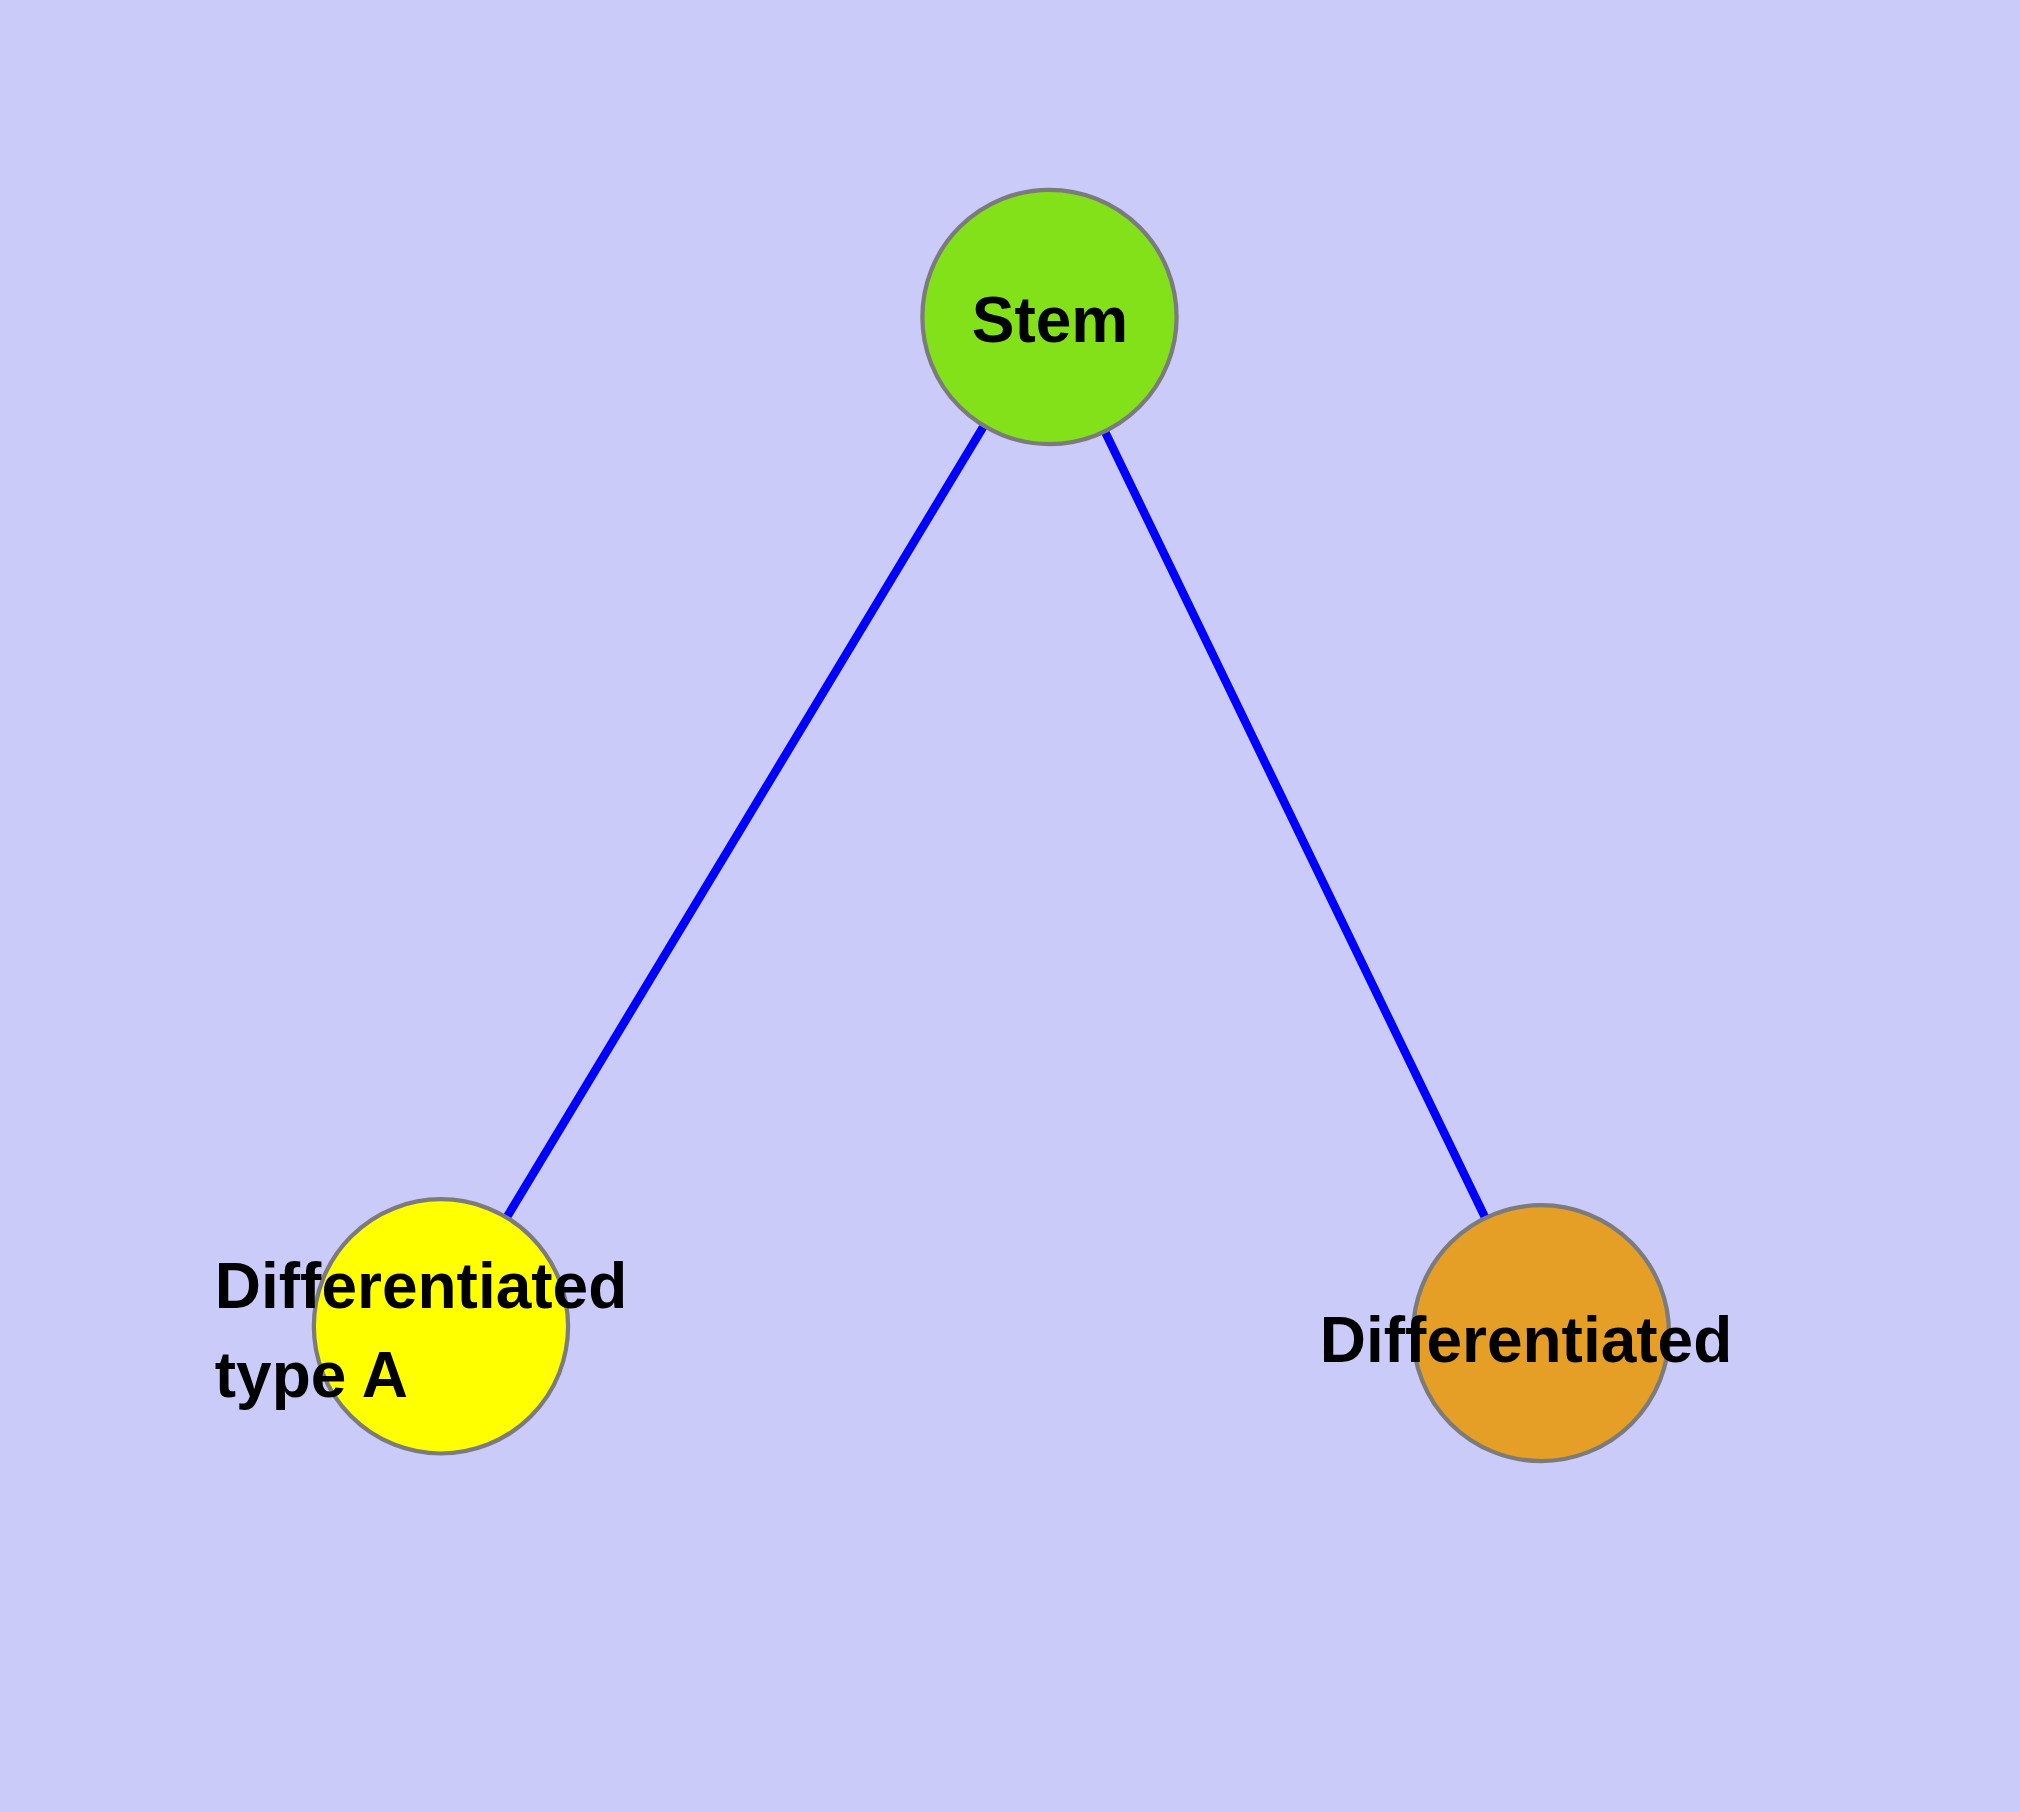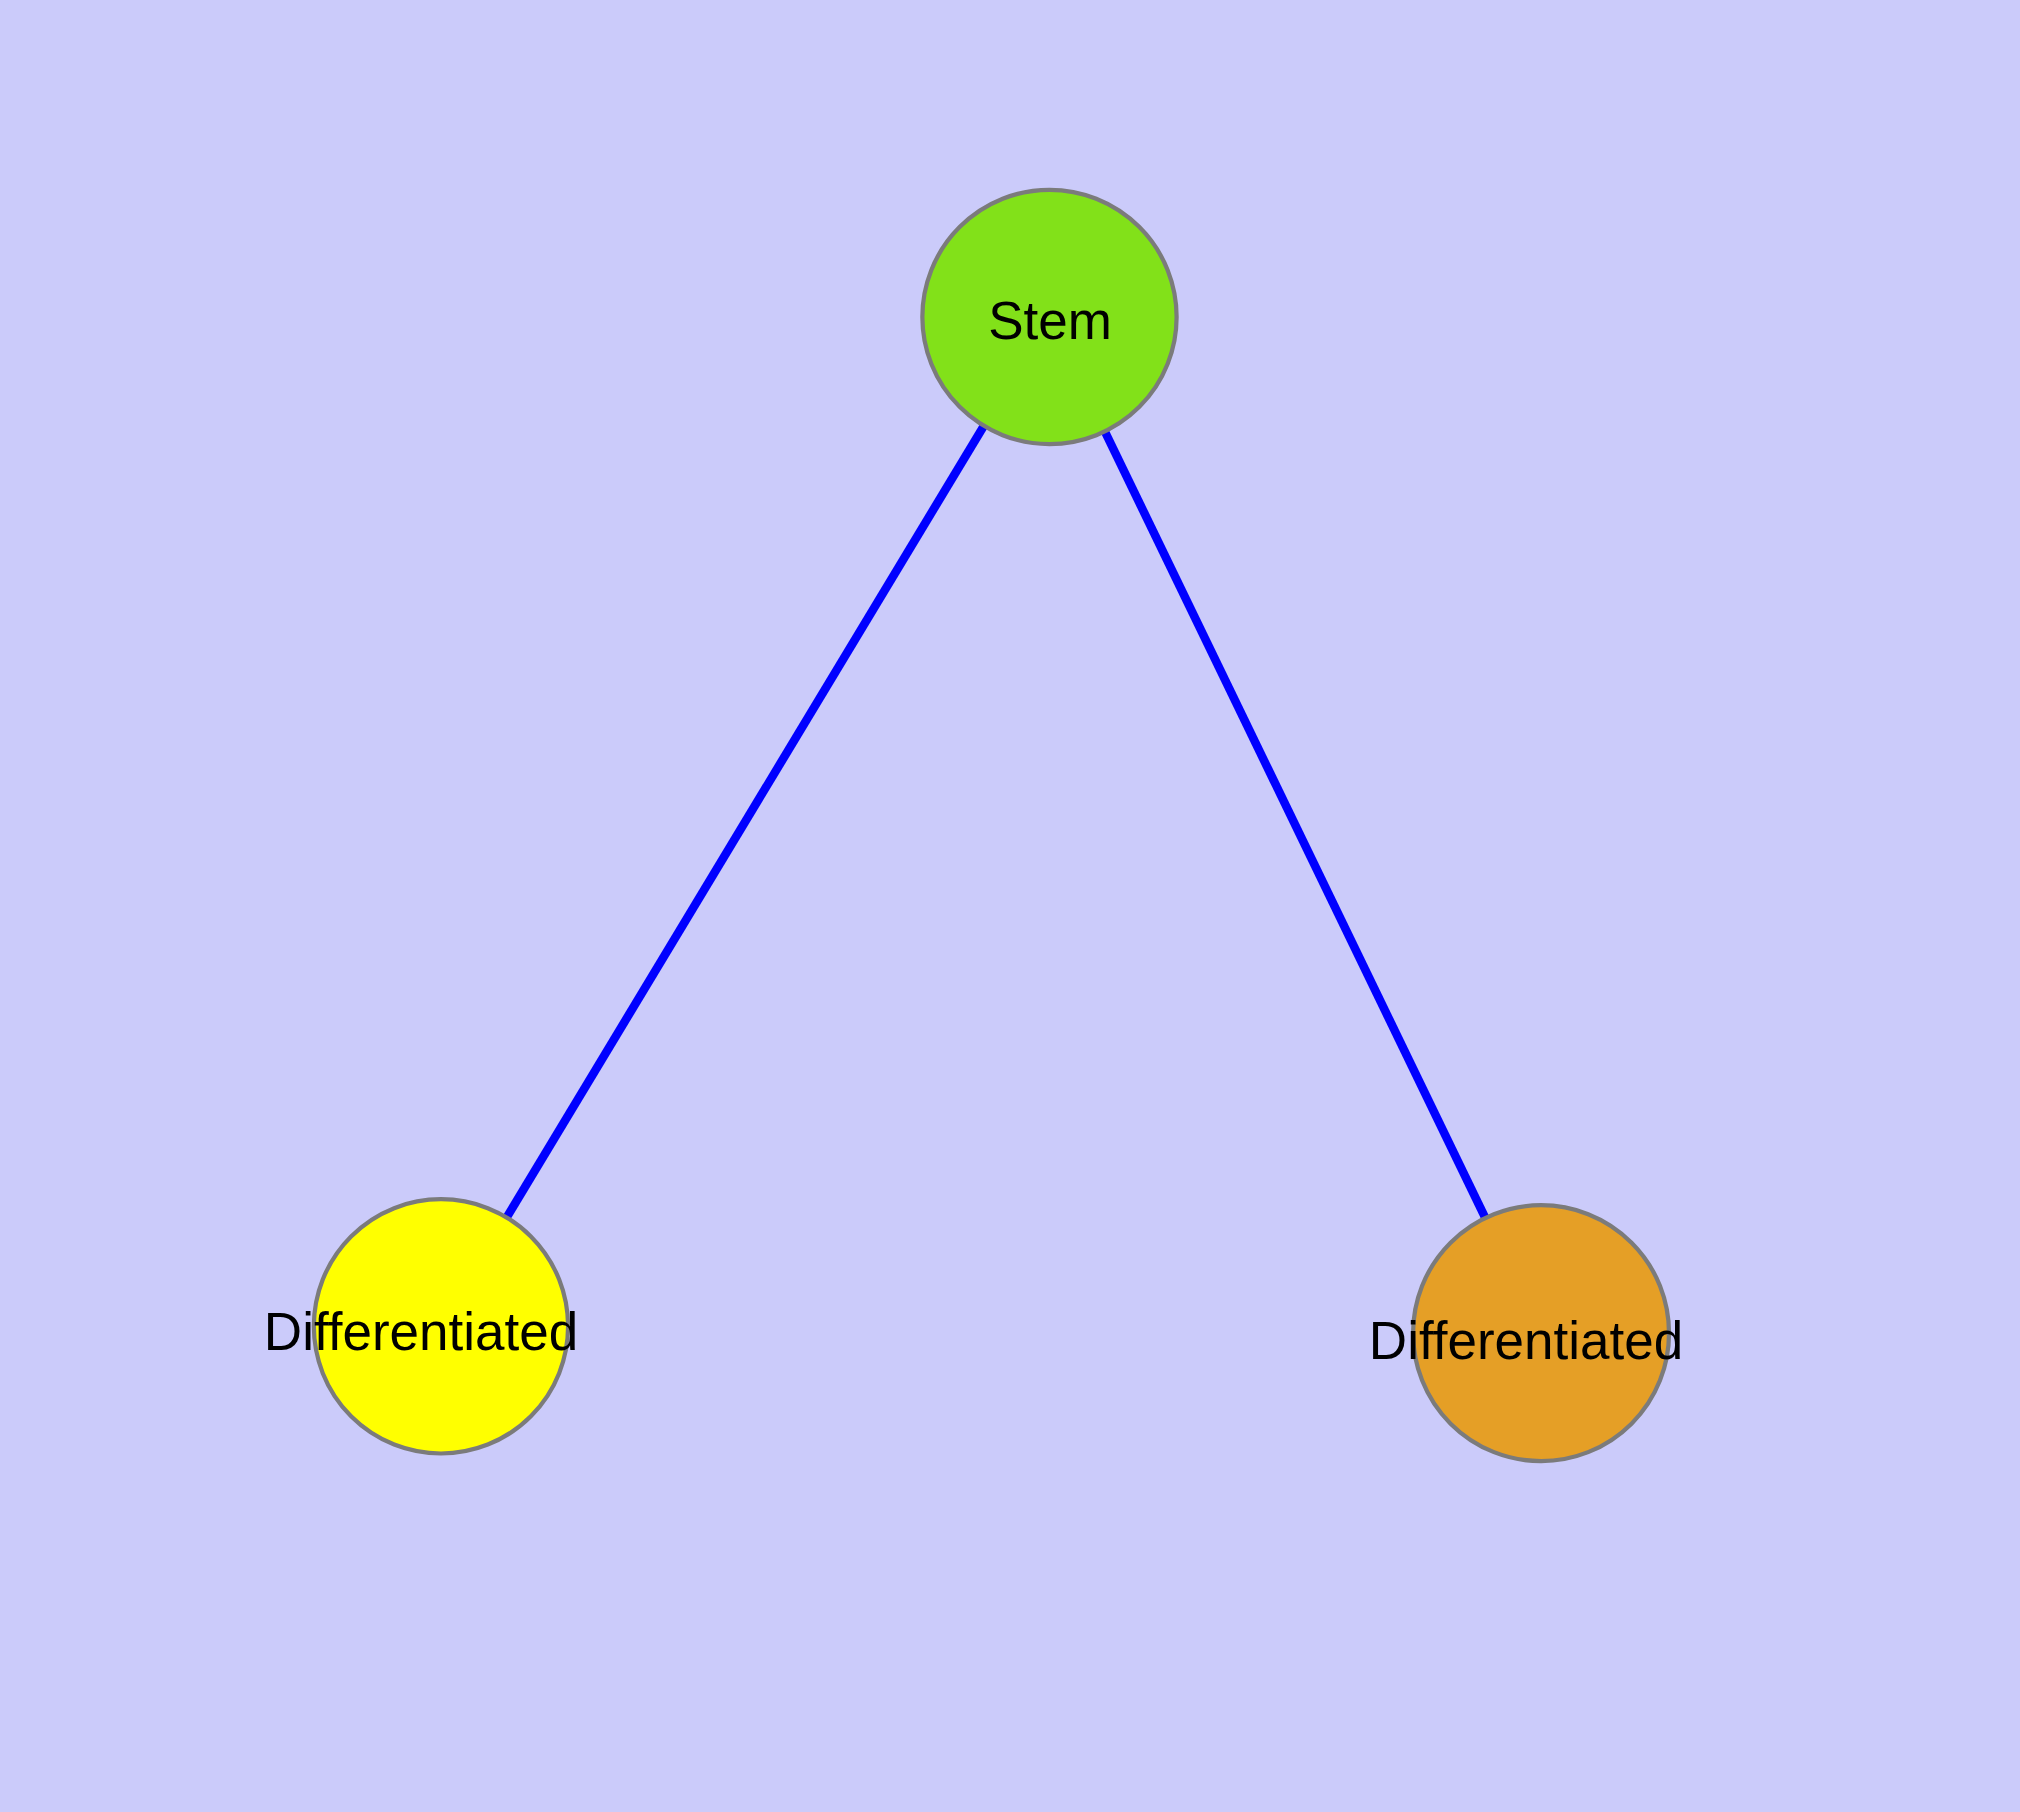--- a/index.html
+++ b/index.html
@@ -10,22 +10,22 @@
     overflow: hidden;
     background: var(--bg, #CBCBFA);
   }
   .graph-svg { position: absolute; left: 0; top: 0; }
   .edge { stroke-width: 10; fill: none; }
   .node { stroke-width: 5; }
   .label {
     position: absolute;
     transform: translate(-50%, -50%);
     font-family: "Liberation Sans", sans-serif;
-    font-weight: normal;
-    font-size: 53px;
+    font-weight: bold;
+    font-size: 64px;
     line-height: 89px;
     color: var(--label-color, #000000);
     text-align: left;
     white-space: nowrap;
   }
   .label .line { display: block; }
 </style>
 </head>
 <body>
 
@@ -40,20 +40,21 @@
     <circle class="node" cx="520" cy="1565" r="150" fill="#FFFF00" stroke="#7B7B7B"></circle>
     <circle class="node" cx="1818" cy="1573" r="151" fill="#E59F26" stroke="#7B7B7B"></circle>
   </svg>
 
   <div class="label" style="left:1050px; top:320px">
     <span class="line">Stem</span>
   </div>
 
   <div class="label" style="left:421px; top:1331px">
     <span class="line">Differentiated</span>
+    <span class="line">type A</span>
   </div>
 
   <div class="label" style="left:1526px; top:1340px">
     <span class="line">Differentiated</span>
   </div>
 
 </div>
 
 
 </body></html>

